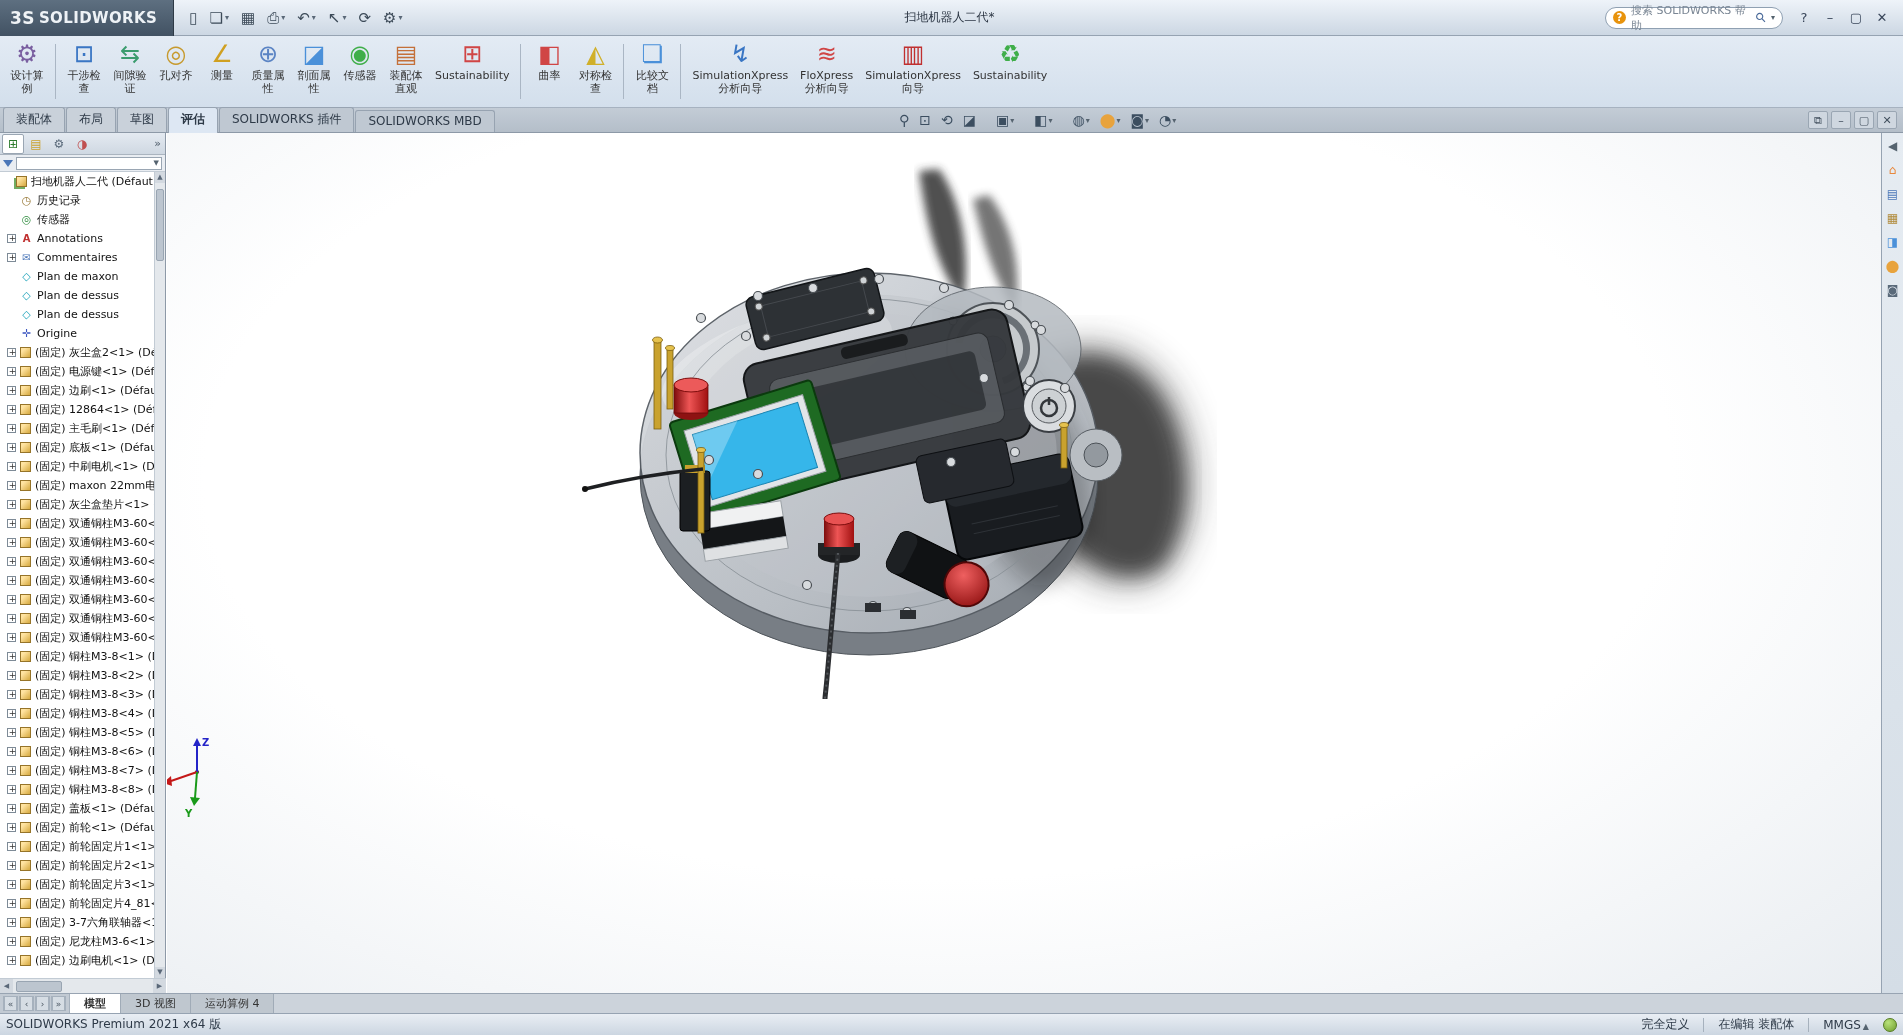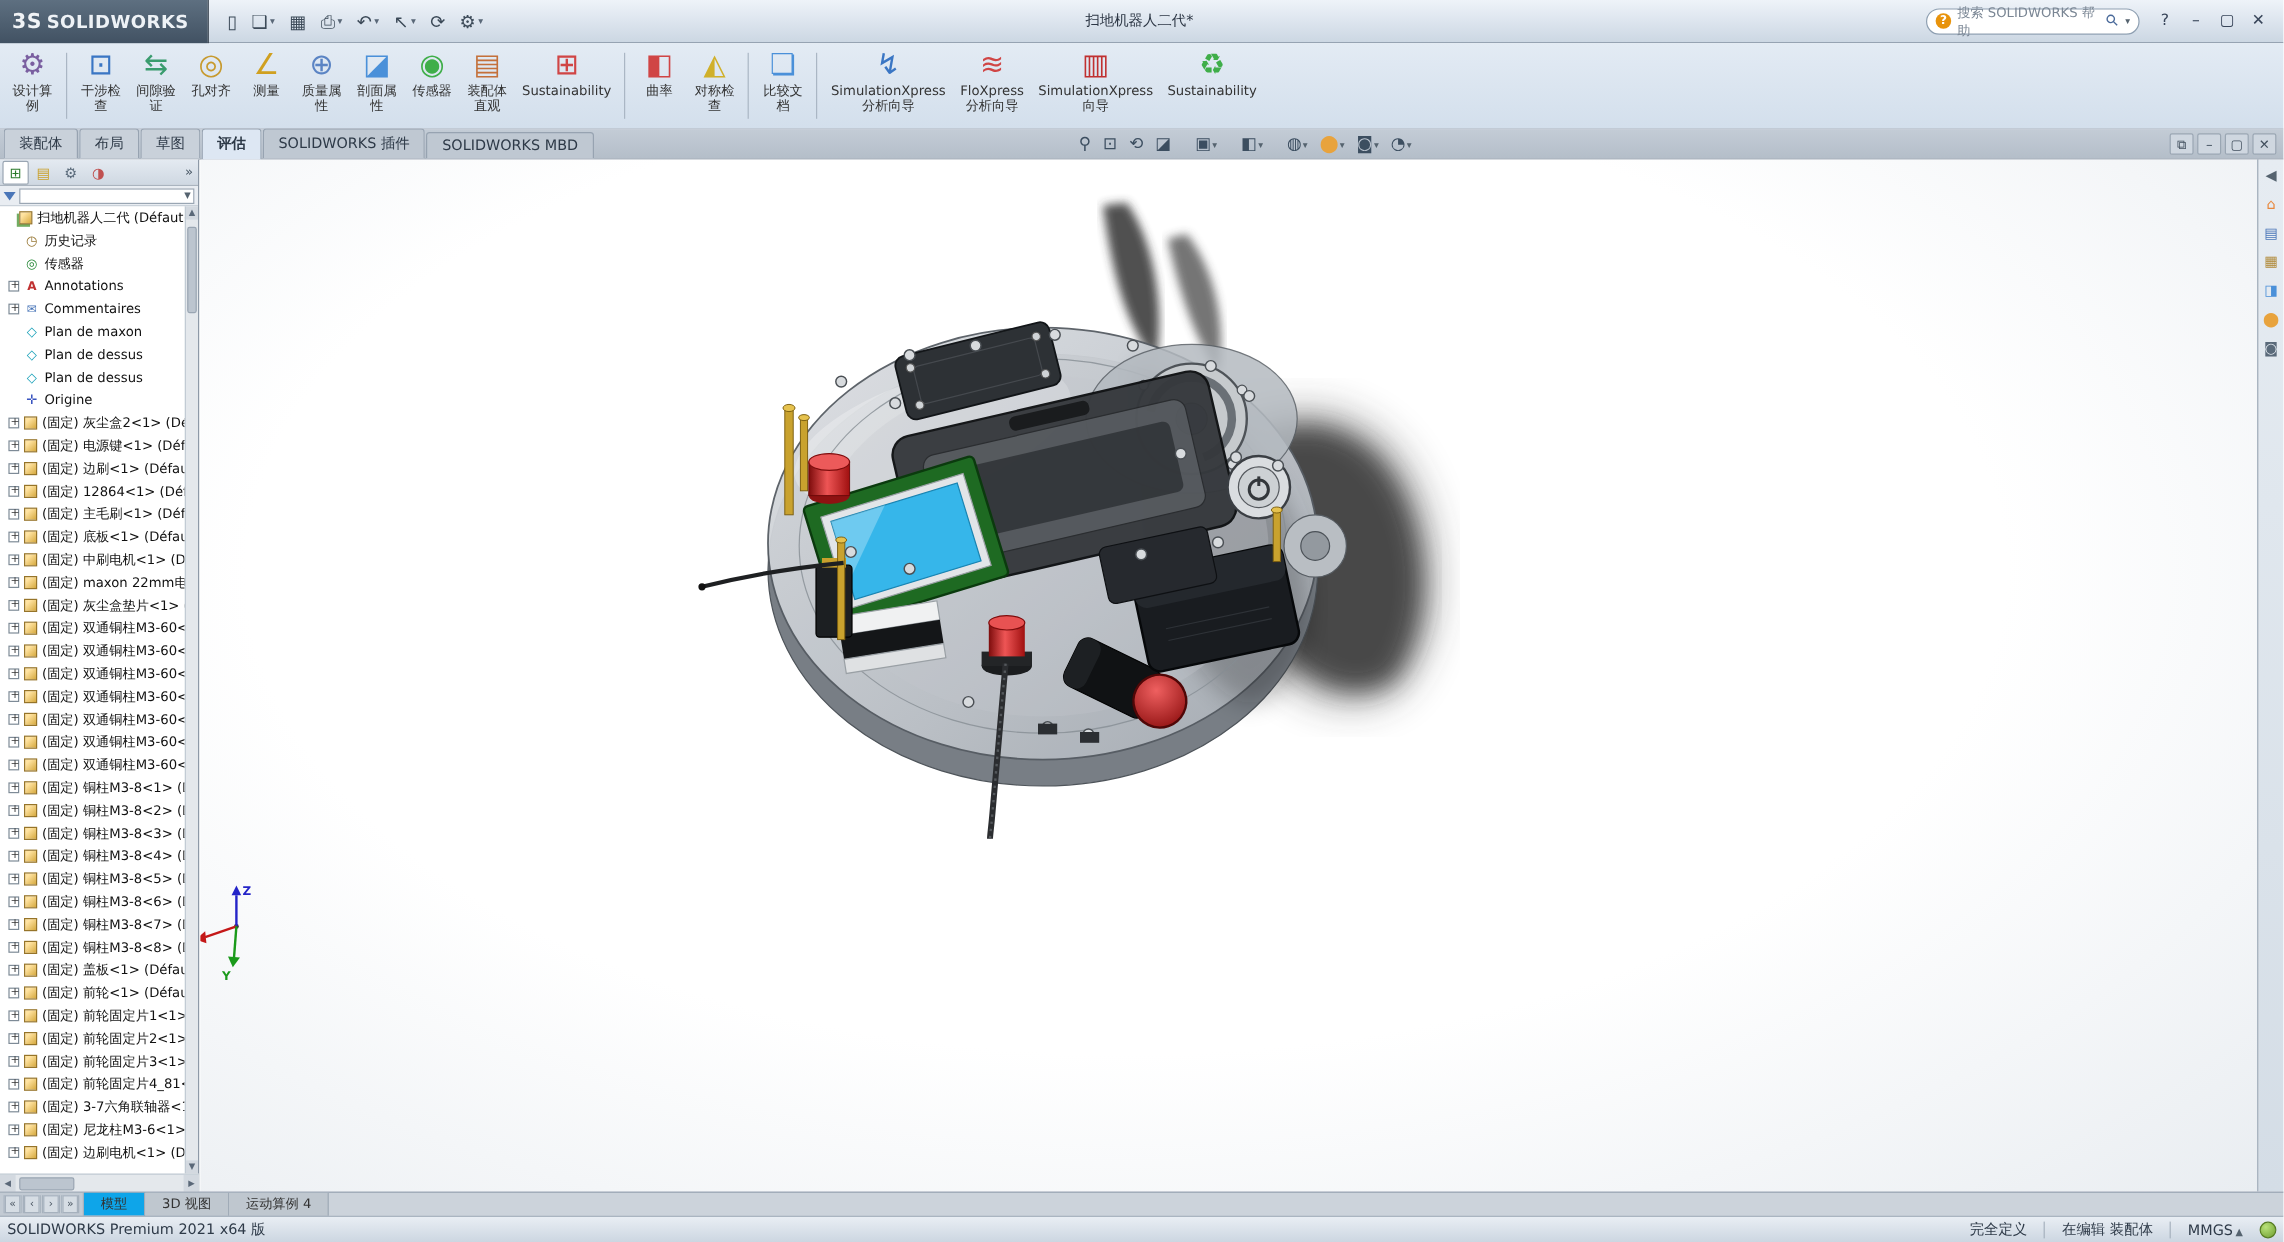--- a/index.html
+++ b/index.html
@@ -97,21 +97,21 @@
     background:linear-gradient(#e6ecf2,#d4dde6);border-left:1px solid #96a3b2;
     display:flex;flex-direction:column;align-items:center;padding-top:4px;gap:6px}
   .tp-btn{width:18px;height:18px;display:flex;align-items:center;justify-content:center;font-size:12px;color:var(--ic,#4a6a9a);border-radius:2px}
 
   
   #doctabs{position:absolute;left:0;top:993px;width:1903px;height:20px;background:#ccd3db;border-top:1px solid #98a4b2;
     display:flex;align-items:stretch}
   .dt-nav{display:flex;align-items:center;gap:1px;padding:0 3px;background:#c2cad3;border-right:1px solid #a6b1bd}
   .dt-nav span{width:15px;height:15px;font-size:9px;color:#47535f;display:flex;align-items:center;justify-content:center;background:#d6dde4;border:1px solid #a6b1bd}
   .dtab{display:flex;align-items:center;padding:0 14px;font-size:11px;color:#333;background:#bfc7cf;border-right:1px solid #a0abb7}
-  .dtab.active{background:#0ea5e9;font-weight:normal}
+  .dtab.active{background:#ffffff;font-weight:bold}
 
   
   #statusbar{position:absolute;left:0;top:1013px;width:1903px;height:22px;
     background:linear-gradient(#e9eef4,#ccd6e1);border-top:1px solid #96a3b2;
     display:flex;align-items:center;font-size:12px;color:#2e3a48;padding:0 6px}
   .sb-right{margin-left:auto;display:flex;align-items:center;gap:14px}
   .sb-sep{width:1px;height:14px;background:#a6b1bd}
   .sb-caret{font-size:8px;color:#55636f;margin-left:2px}
   .sb-badge{width:14px;height:14px;border-radius:50%;background:radial-gradient(circle at 35% 30%,#b9e27a,#6f9e2f);border:1px solid #567c22}
 </style>

